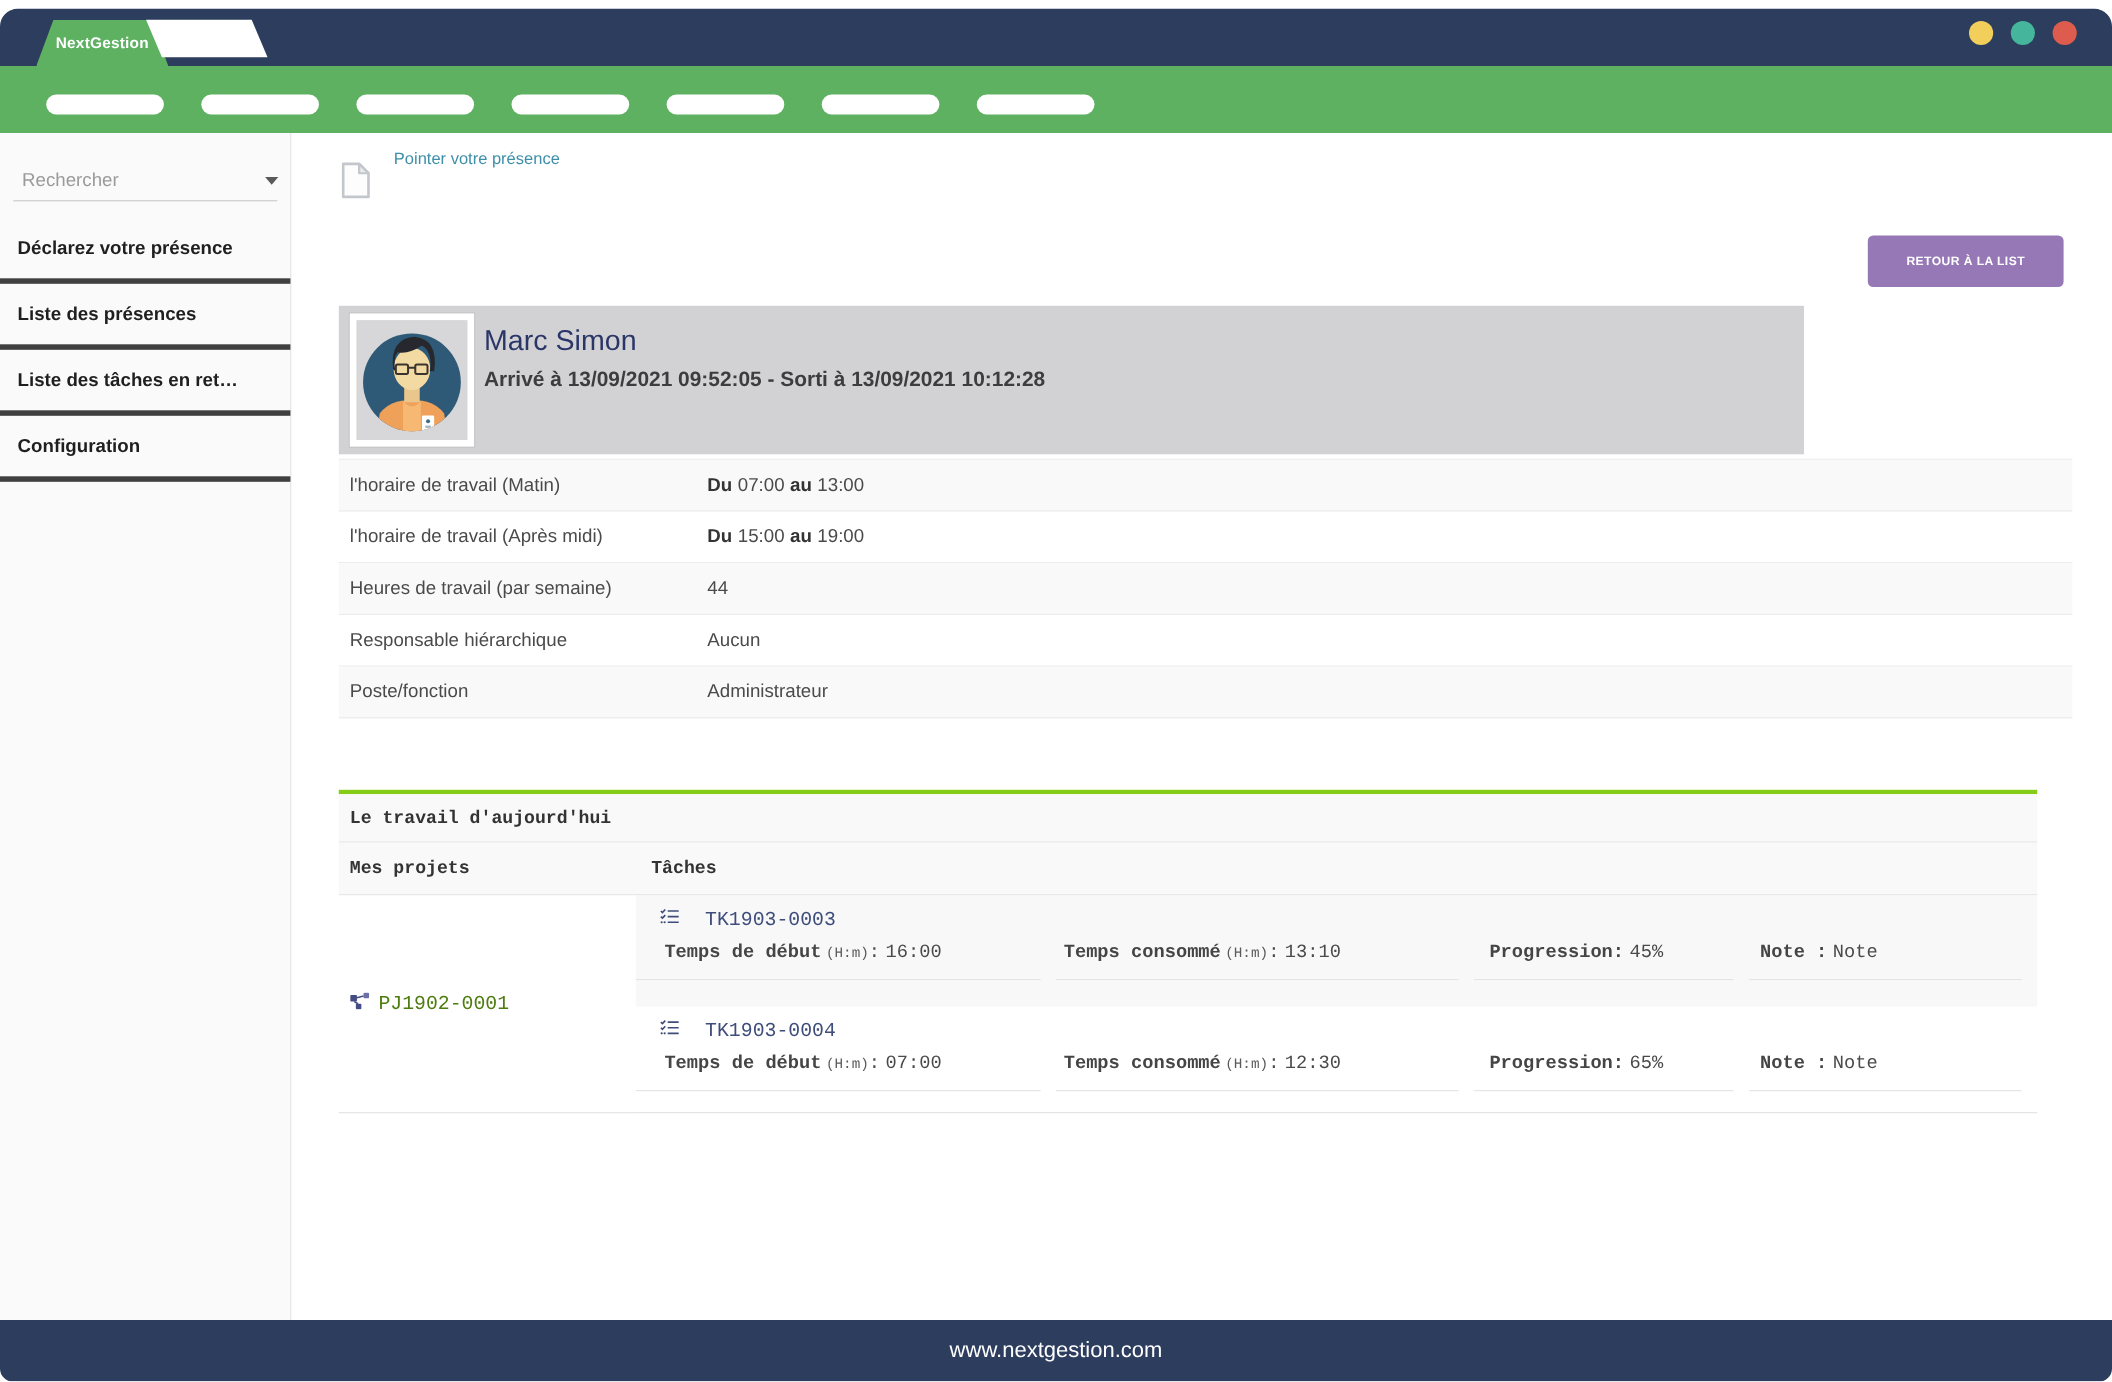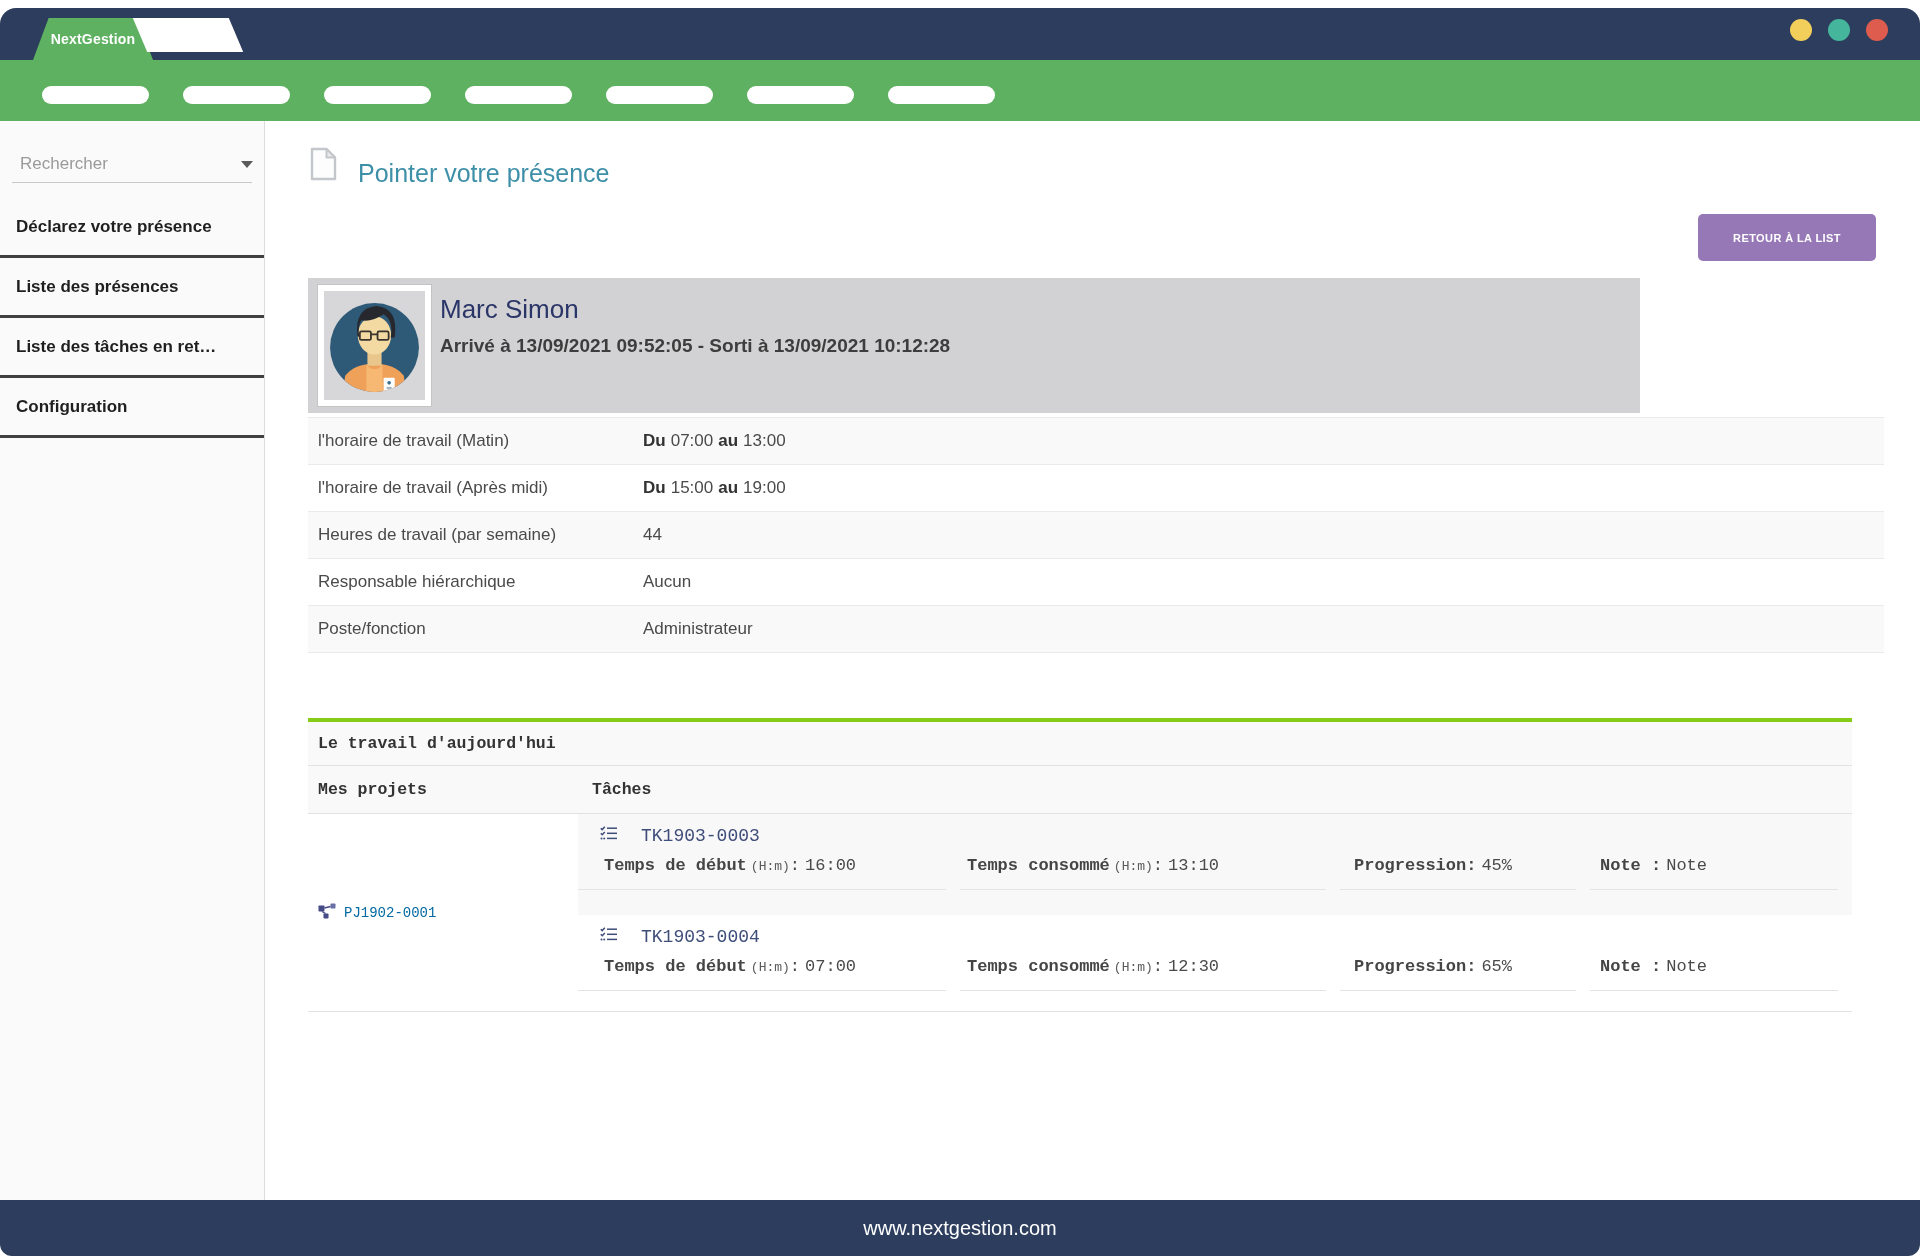--- a/index.html
+++ b/index.html
@@ -30,28 +30,28 @@
              background:#fafafa; border-right:1px solid #dcdcdc; }
   .search-box { position:absolute; left:12px; top:28px; width:240px; height:34px;
                 border-bottom:1px solid #c9c9c9; display:flex; align-items:center; }
   .search-input { flex:1; border:none; outline:none; background:transparent;
                   font-family:Liberation Sans, sans-serif; font-size:17px; color:#555; padding:0 0 4px 8px; }
   .search-input::placeholder { color:#9a9a9a; opacity:1; }
   .caret { width:0; height:0; border-left:6px solid transparent; border-right:6px solid transparent;
            border-top:7px solid #5a5a5a; margin:0 8px 2px 0; }
   .menu { position:absolute; top:77px; left:0; right:0; }
   .menu-item { height:60px; display:flex; align-items:center; padding-left:16px;
-               border-bottom:3px solid #404040; font-size:17px; font-weight:700; color:#1f1f1f;
+               border-bottom:5px solid #404040; font-size:17px; font-weight:700; color:#1f1f1f;
                cursor:pointer; }
 
   
   .main { position:absolute; top:121px; left:265px; right:0; bottom:56px; background:#fff; }
 
   .doc-icon { position:absolute; left:45px; top:26px; }
-  .page-title { position:absolute; left:93px; top:38px; font-size:25px; color:#3e8fa8; cursor:pointer; }
+  .page-title { position:absolute; left:93px; top:15px; font-size:15px; color:#3e8fa8; cursor:pointer; }
 
   .back-btn { position:absolute; left:1433px; top:93px; width:178px; height:47px;
               background:#9678b6; border:none; border-radius:5px; color:#fff;
               font-family:inherit; font-size:11px; font-weight:700; letter-spacing:.4px; cursor:pointer; }
 
   .profile-panel { position:absolute; left:43px; top:157px; width:1332px; height:135px; background:#d2d2d4; }
   .avatar-frame { position:absolute; left:10px; top:7px; width:113px; height:121px;
                   background:#d7d7d9; border:6px solid #ffffff; box-shadow:0 0 0 1px #c4c4c6; }
   .avatar-frame svg { width:100%; height:100%; display:block; }
   .profile-name { position:absolute; left:132px; top:16px; font-size:26px; font-weight:500; color:#2b3668; }
@@ -70,21 +70,21 @@
   .work-table { position:absolute; left:43px; top:597px; width:1544px; border-top:4px solid #84cc16;font-family:Liberation Mono, monospace; }
   .caption-row { height:44px; background:#f9f9f9; border-bottom:1px solid #e2e2e2;
                  display:flex; align-items:center; padding-left:10px;
                  font-size:16.5px; font-weight:700; color:#333; }
   .header-row { height:48px; background:#f9f9f9; border-bottom:1px solid #e2e2e2; display:flex;
                 font-size:16.5px; font-weight:700; color:#333; }
   .header-col1 { width:270px; display:flex; align-items:center; padding-left:10px; }
   .header-col2 { flex:1; display:flex; align-items:center; padding-left:14px; }
   .body-row { display:flex; border-bottom:1px solid #e2e2e2; }
   .project-cell { width:270px; display:flex; align-items:center; padding-left:10px; gap:7px;
-                  background:#fff; font-size:14px; color:#0369a1; cursor:pointer; }
+                  background:#fff; font-size:18px; color:#4d7c0f; cursor:pointer; }
   .tasks-cell { width:calc(100% - 270px); margin-right:-28px; }
   .task-block { height:101px; padding-top:12px; }
   .task-block.striped { background:#f8f8f8; }
   .task-block.plain { height:96px; }
   .t-title { margin-left:22px; display:flex; align-items:center; gap:23px;
              font-size:18px; color:#3f4d7a; cursor:pointer; }
   .t-details { display:grid; grid-template-columns:382px 380px 250px 1fr; margin-top:10px; }
   .t-cell { border-bottom:1px solid #e4e4e4; margin-right:14px; padding-bottom:14px; font-size:17px; color:#4a4a4a; }
   .t-cell:nth-child(1){ padding-left:26px; }
   .t-cell:nth-child(2){ padding-left:7px; }

